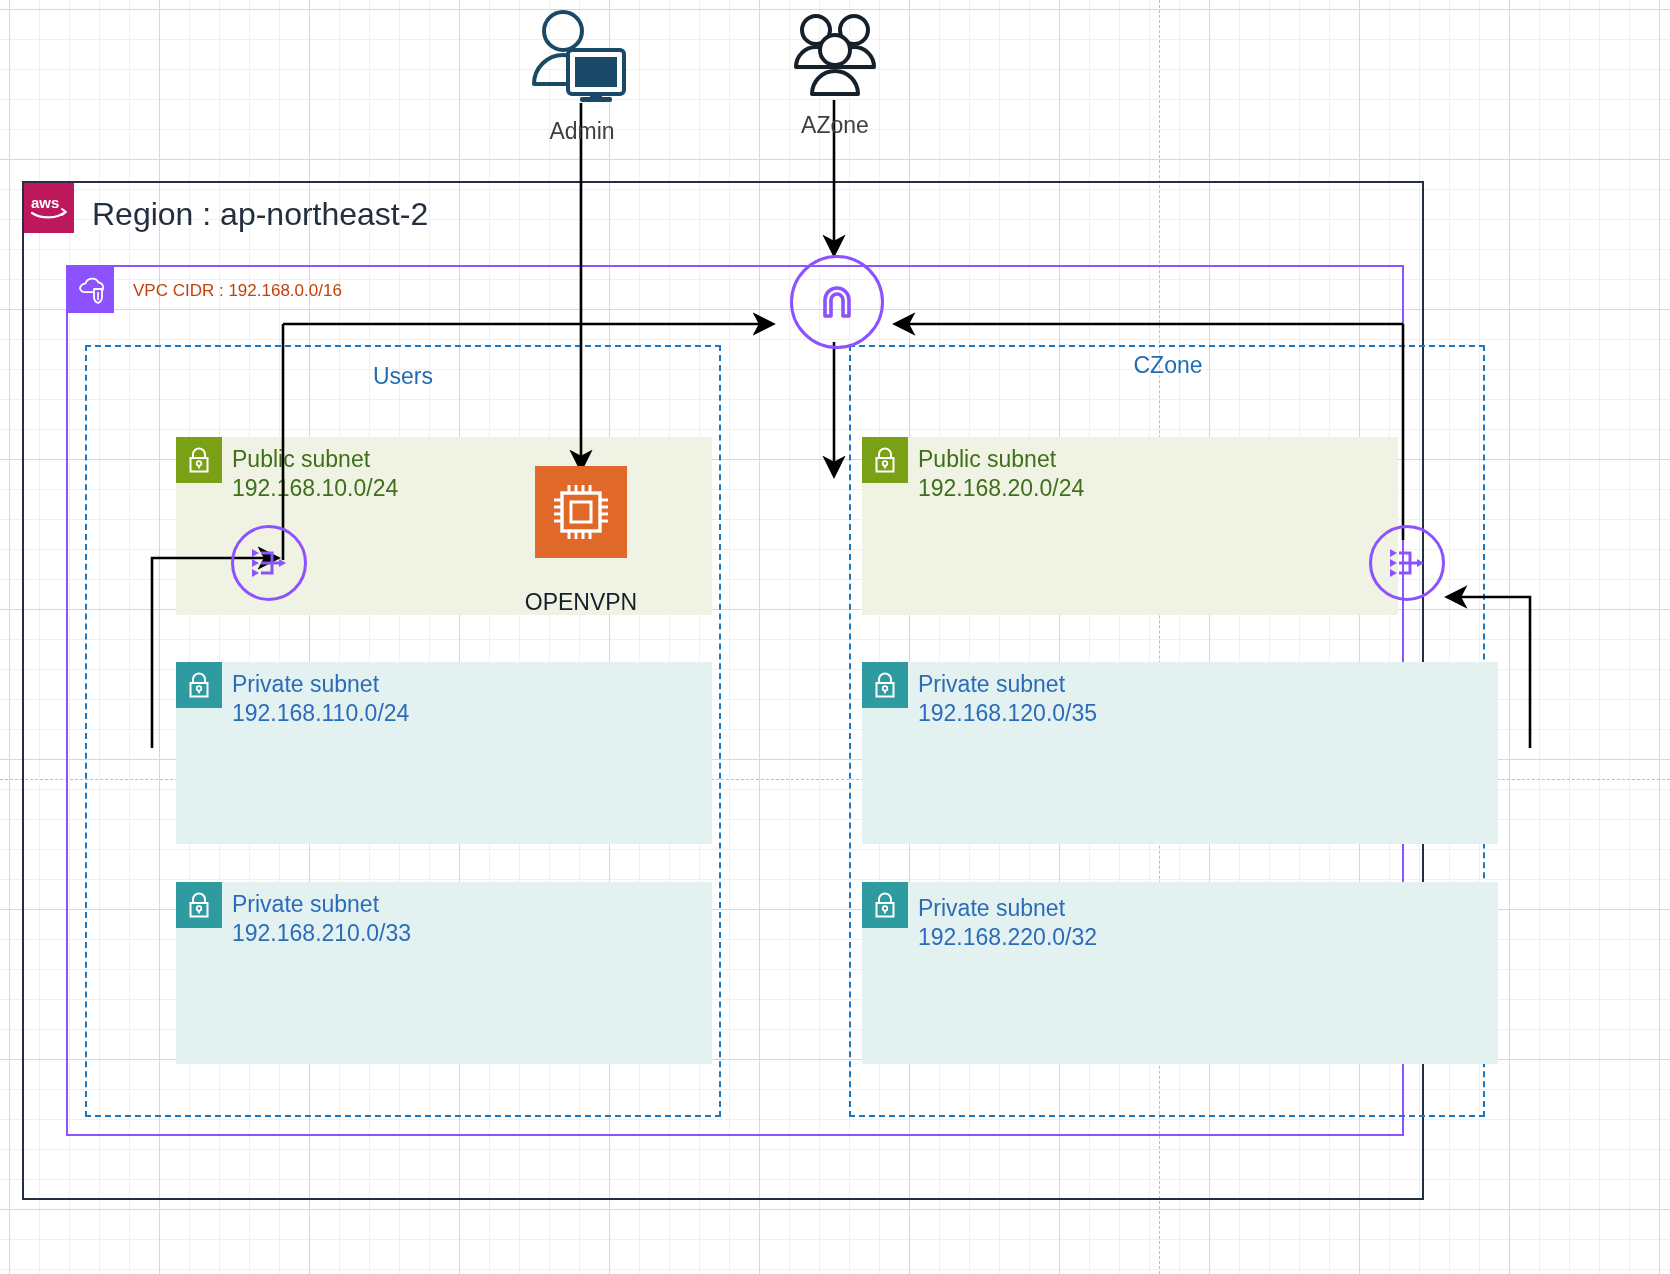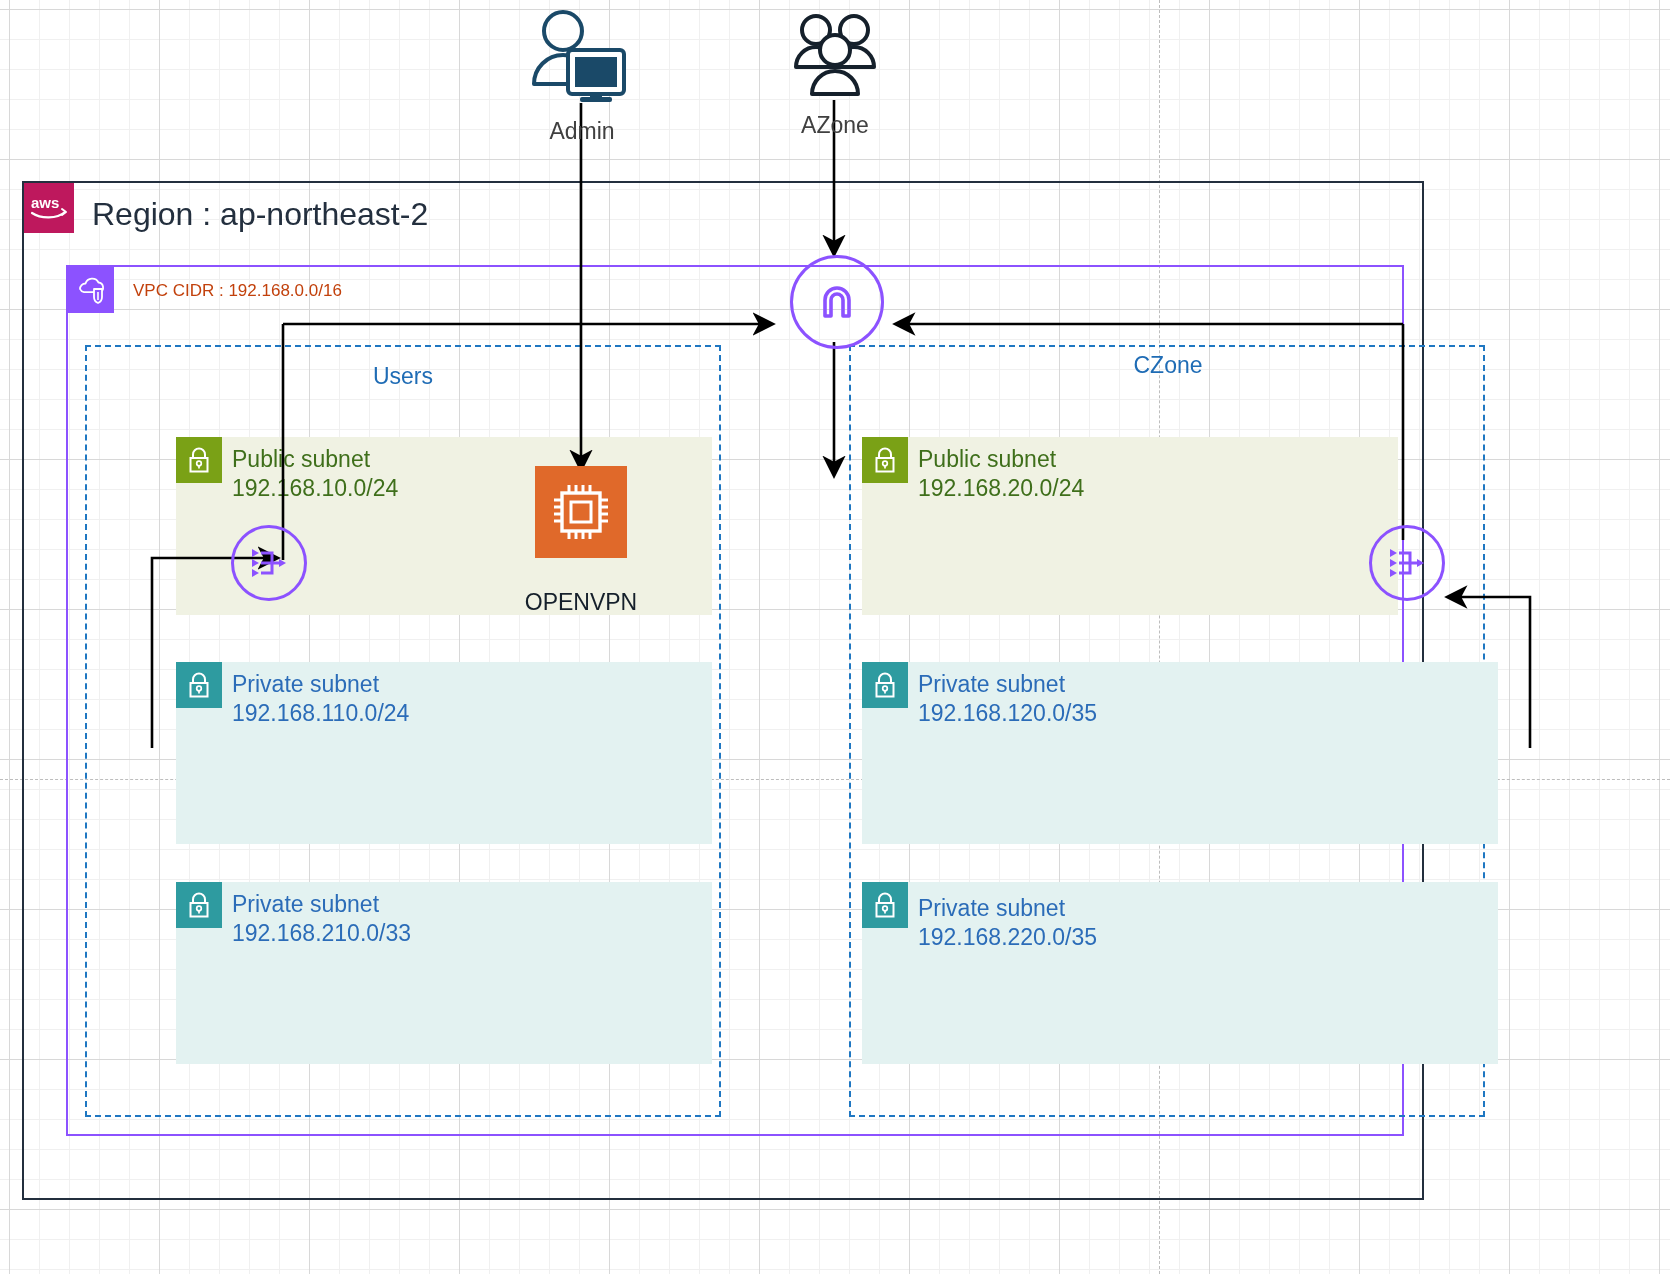--- a/index.html
+++ b/index.html
@@ -279,21 +279,21 @@
   <div class="subnet-badge private" style="left:862px; top:882px;">
     <svg width="28" height="30" viewBox="0 0 28 30" aria-hidden="true">
       <path d="M8 13 v-3.5 a6 6 0 0 1 12 0 V13" fill="none" stroke="#ffffff" stroke-width="2"></path>
       <rect x="5.5" y="13" width="17" height="13.5" fill="none" stroke="#ffffff" stroke-width="2"></rect>
       <circle cx="14" cy="18.5" r="2.3" fill="none" stroke="#ffffff" stroke-width="1.7"></circle>
       <line x1="14" y1="20.5" x2="14" y2="23.5" stroke="#ffffff" stroke-width="1.7"></line>
     </svg>
   </div>
   <div class="subnet-text private" style="left:918px; top:894px;">
     <div>Private subnet</div>
-    <div>192.168.220.0/35</div>
+    <div>192.168.220.0/32</div>
   </div>
 
   <svg id="wires" viewBox="0 0 1670 1274">
     <defs>
       <marker id="arrow" viewBox="0 0 12 12" refX="10" refY="6" markerWidth="9" markerHeight="9" orient="auto-start-reverse">
         <path d="M0 0 L12 6 L0 12 L3.2 6 Z" fill="#000000"></path>
       </marker>
     </defs>
 
     <path d="M581 103 L581 469" stroke="#000000" stroke-width="2.6" fill="none" marker-end="url(#arrow)"></path>

